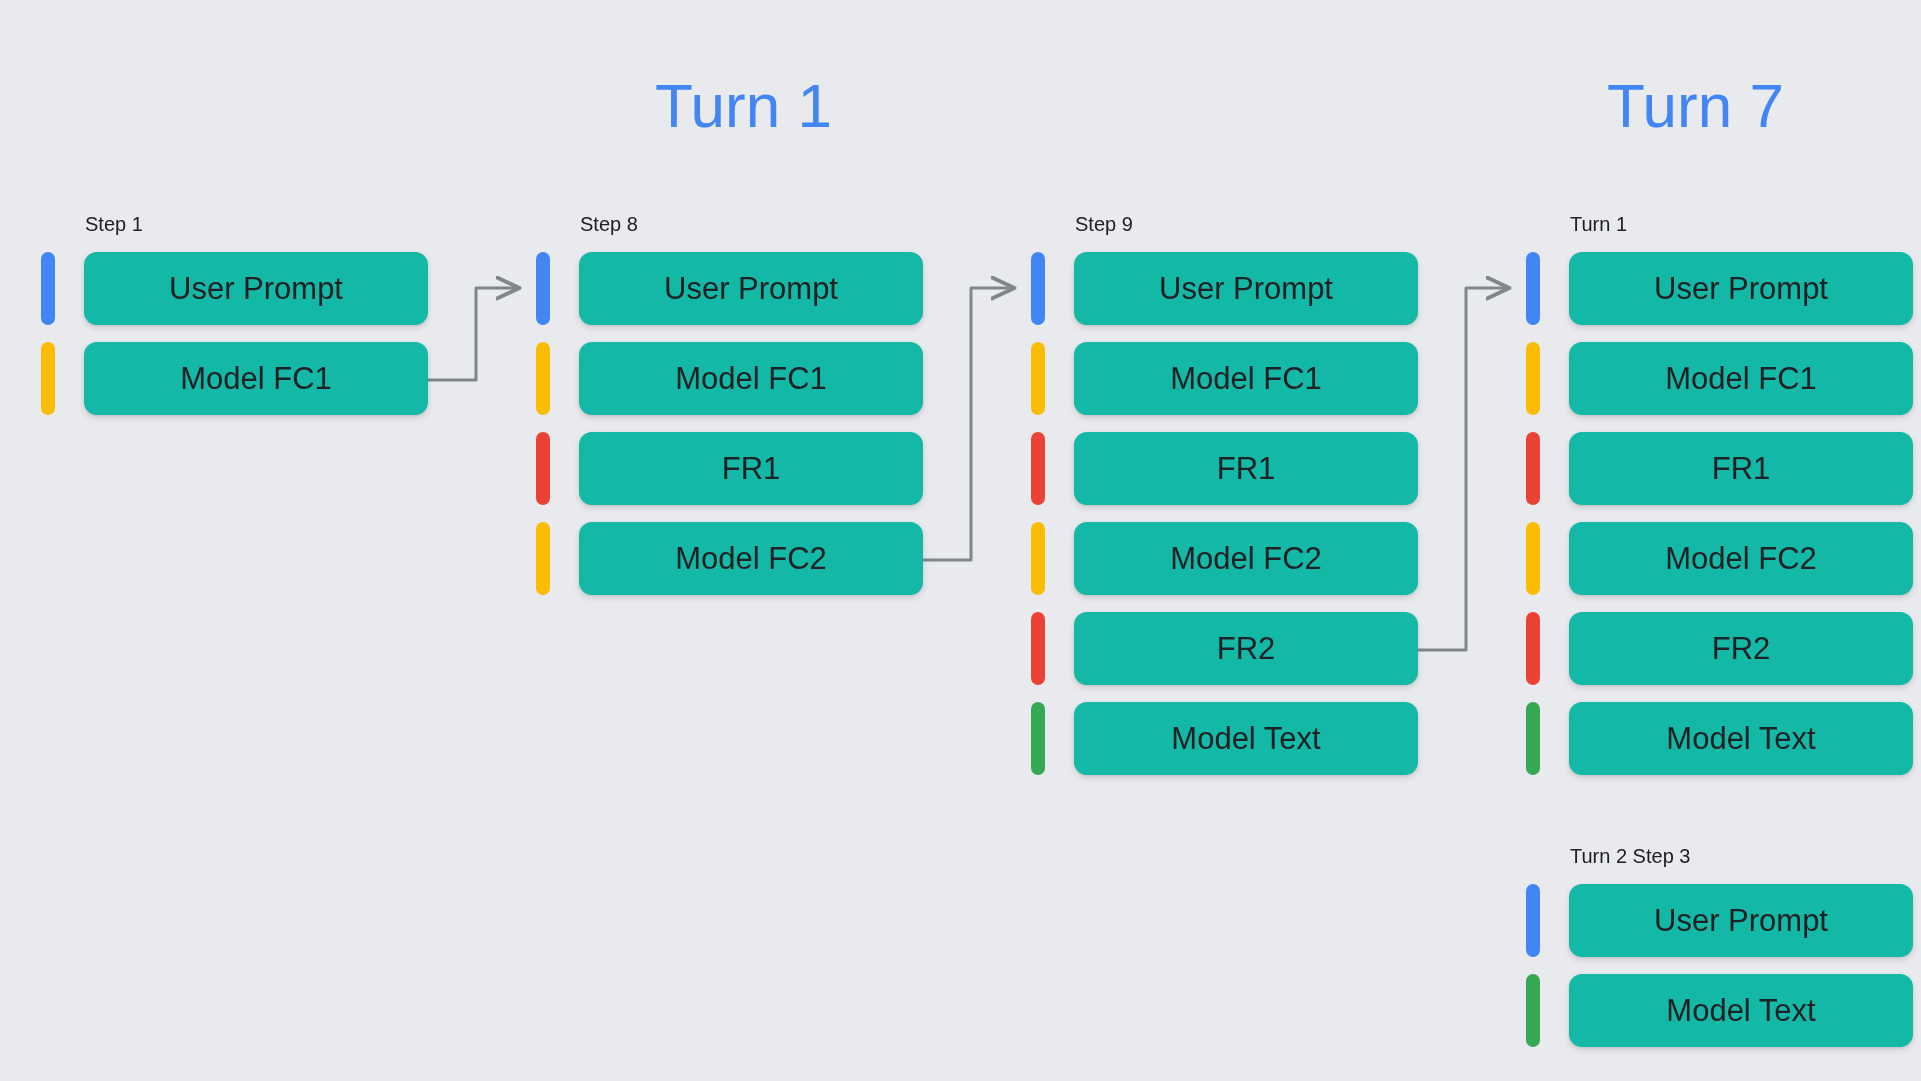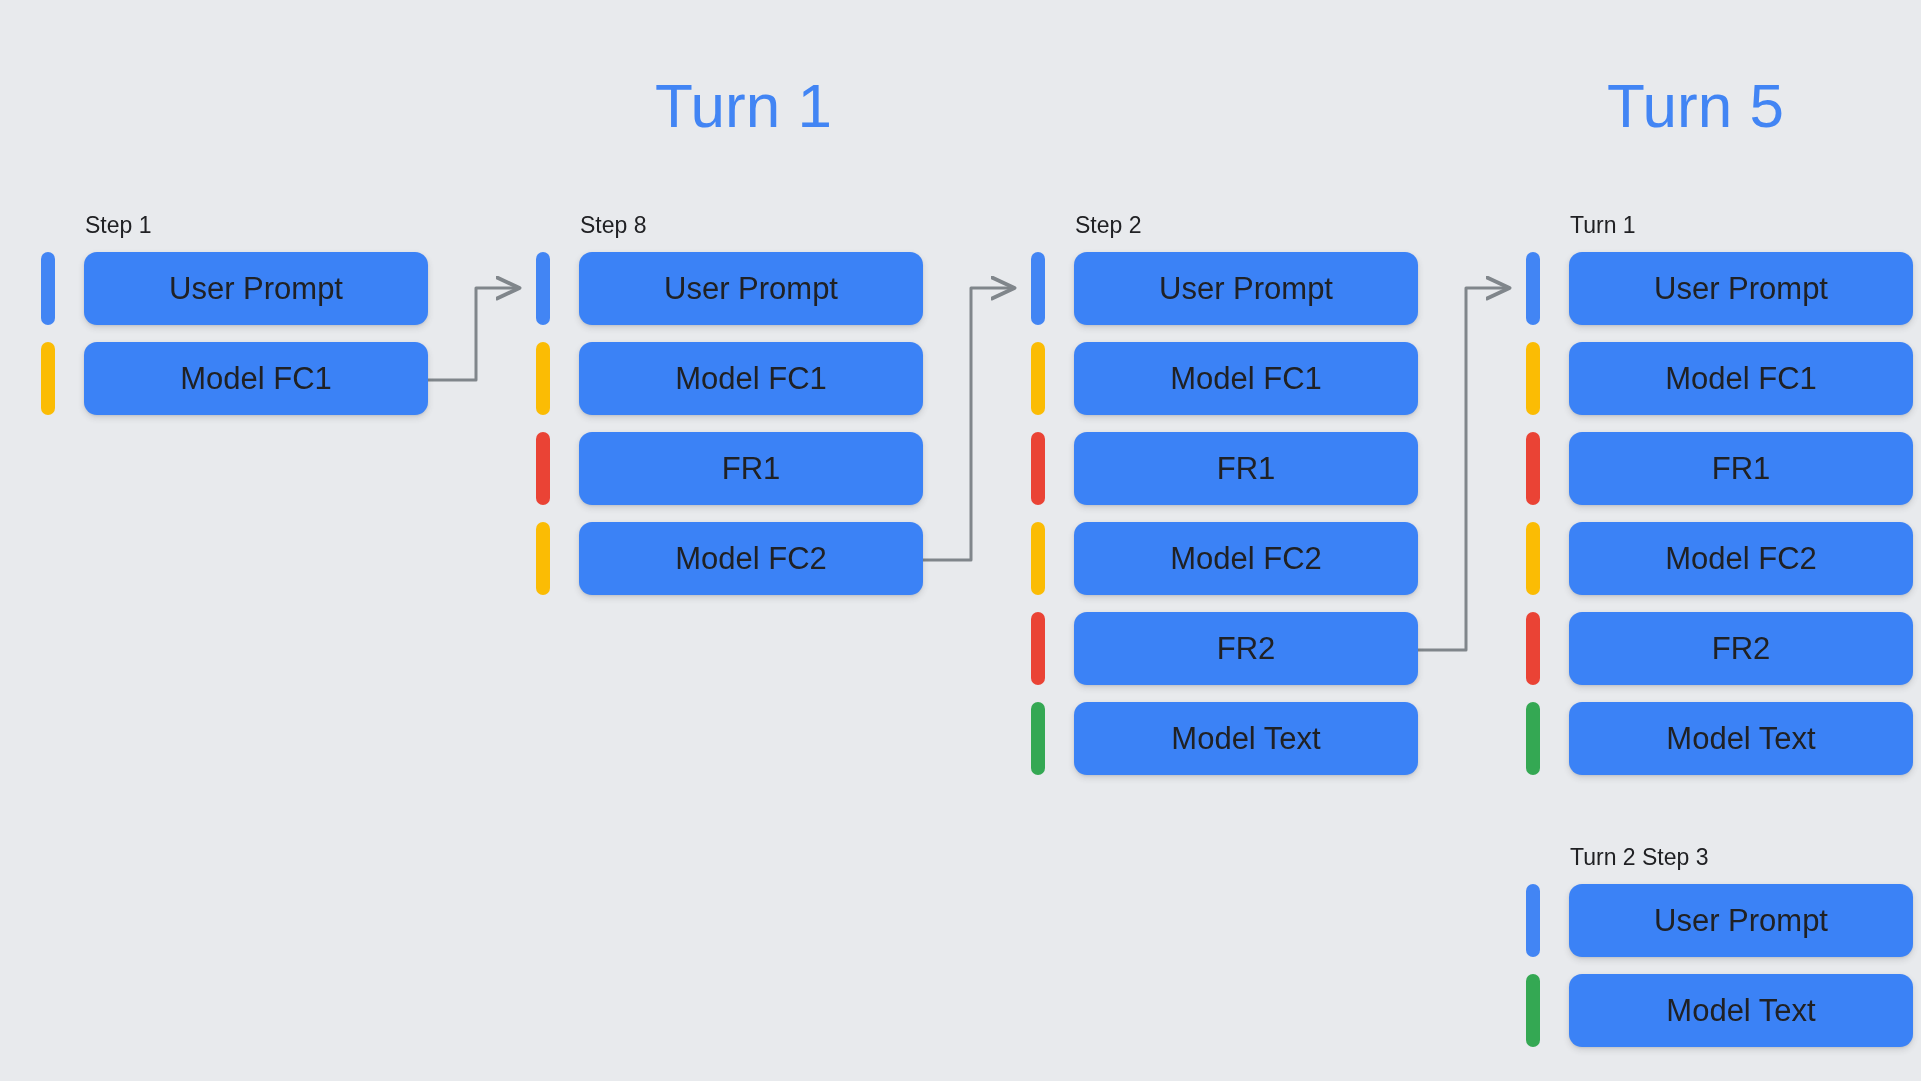--- a/index.html
+++ b/index.html
@@ -35,21 +35,21 @@
   #turn-heading-2 { left: 1607px; top: 55px; }
 
   
   .column {
     position: absolute;
   }
   .column-label {
     position: absolute;
     top: -38px;
     left: 44px;
-    font-size: 23px;
+    font-size: 20px;
     color: #202124;
     white-space: nowrap;
     line-height: 1;
   }
 
   .rows {
     position: absolute;
     top: 0;
     left: 0;
   }
@@ -65,21 +65,21 @@
   .color-bar {
     width: 14px;
     height: 73px;
     border-radius: 7px;
     flex: 0 0 auto;
   }
 
   .card {
     margin-left: 29px;
     height: 73px;
-    background: #3b82f6;
+    background: #14b8a6;
     border-radius: 13px;
     box-shadow: 0 3px 6px rgba(60,64,67,0.16), 0 1px 2px rgba(60,64,67,0.10);
     display: flex;
     align-items: center;
     justify-content: center;
     flex: 1 1 auto;
   }
 
   .card-label {
     font-size: 31px;
@@ -109,21 +109,21 @@
     inset: 0;
     pointer-events: none;
   }
 </style>
 </head>
 <body>
 
 <div class="canvas">
 
   <div class="turn-heading" id="turn-heading-1">Turn 1</div>
-  <div class="turn-heading" id="turn-heading-2">Turn 5</div>
+  <div class="turn-heading" id="turn-heading-2">Turn 7</div>
 
   <svg class="connectors" width="1921" height="1081" viewBox="0 0 1921 1081">
     <defs>
       <marker id="arrowhead" markerWidth="9" markerHeight="9" refX="7.5" refY="4" orient="auto" markerUnits="strokeWidth">
         <path d="M0.5,0.5 L8,4 L0.5,7.5" fill="none" stroke="#80868b" stroke-width="1.3" stroke-linecap="round" stroke-linejoin="round"></path>
       </marker>
     </defs>
 
     <path d="M 428 360 L 476 360 L 476 268 L 518 268" fill="none" stroke="#80868b" stroke-width="3" stroke-linecap="round" stroke-linejoin="round" marker-end="url(#arrowhead)"></path>
 
@@ -174,21 +174,21 @@
         <div class="row">
           <div class="color-bar" style="background: rgb(251, 188, 4);"></div>
           <div class="card">
             <span class="card-label">Model FC2</span>
           </div>
         </div>
       </div>
   </div>
 
   <div class="column" id="column-step-3">
-    <div class="column-label">Step 2</div>
+    <div class="column-label">Step 9</div>
     <div class="rows">
         <div class="row">
           <div class="color-bar" style="background: rgb(66, 133, 244);"></div>
           <div class="card">
             <span class="card-label">User Prompt</span>
           </div>
         </div>
         <div class="row">
           <div class="color-bar" style="background: rgb(251, 188, 4);"></div>
           <div class="card">

